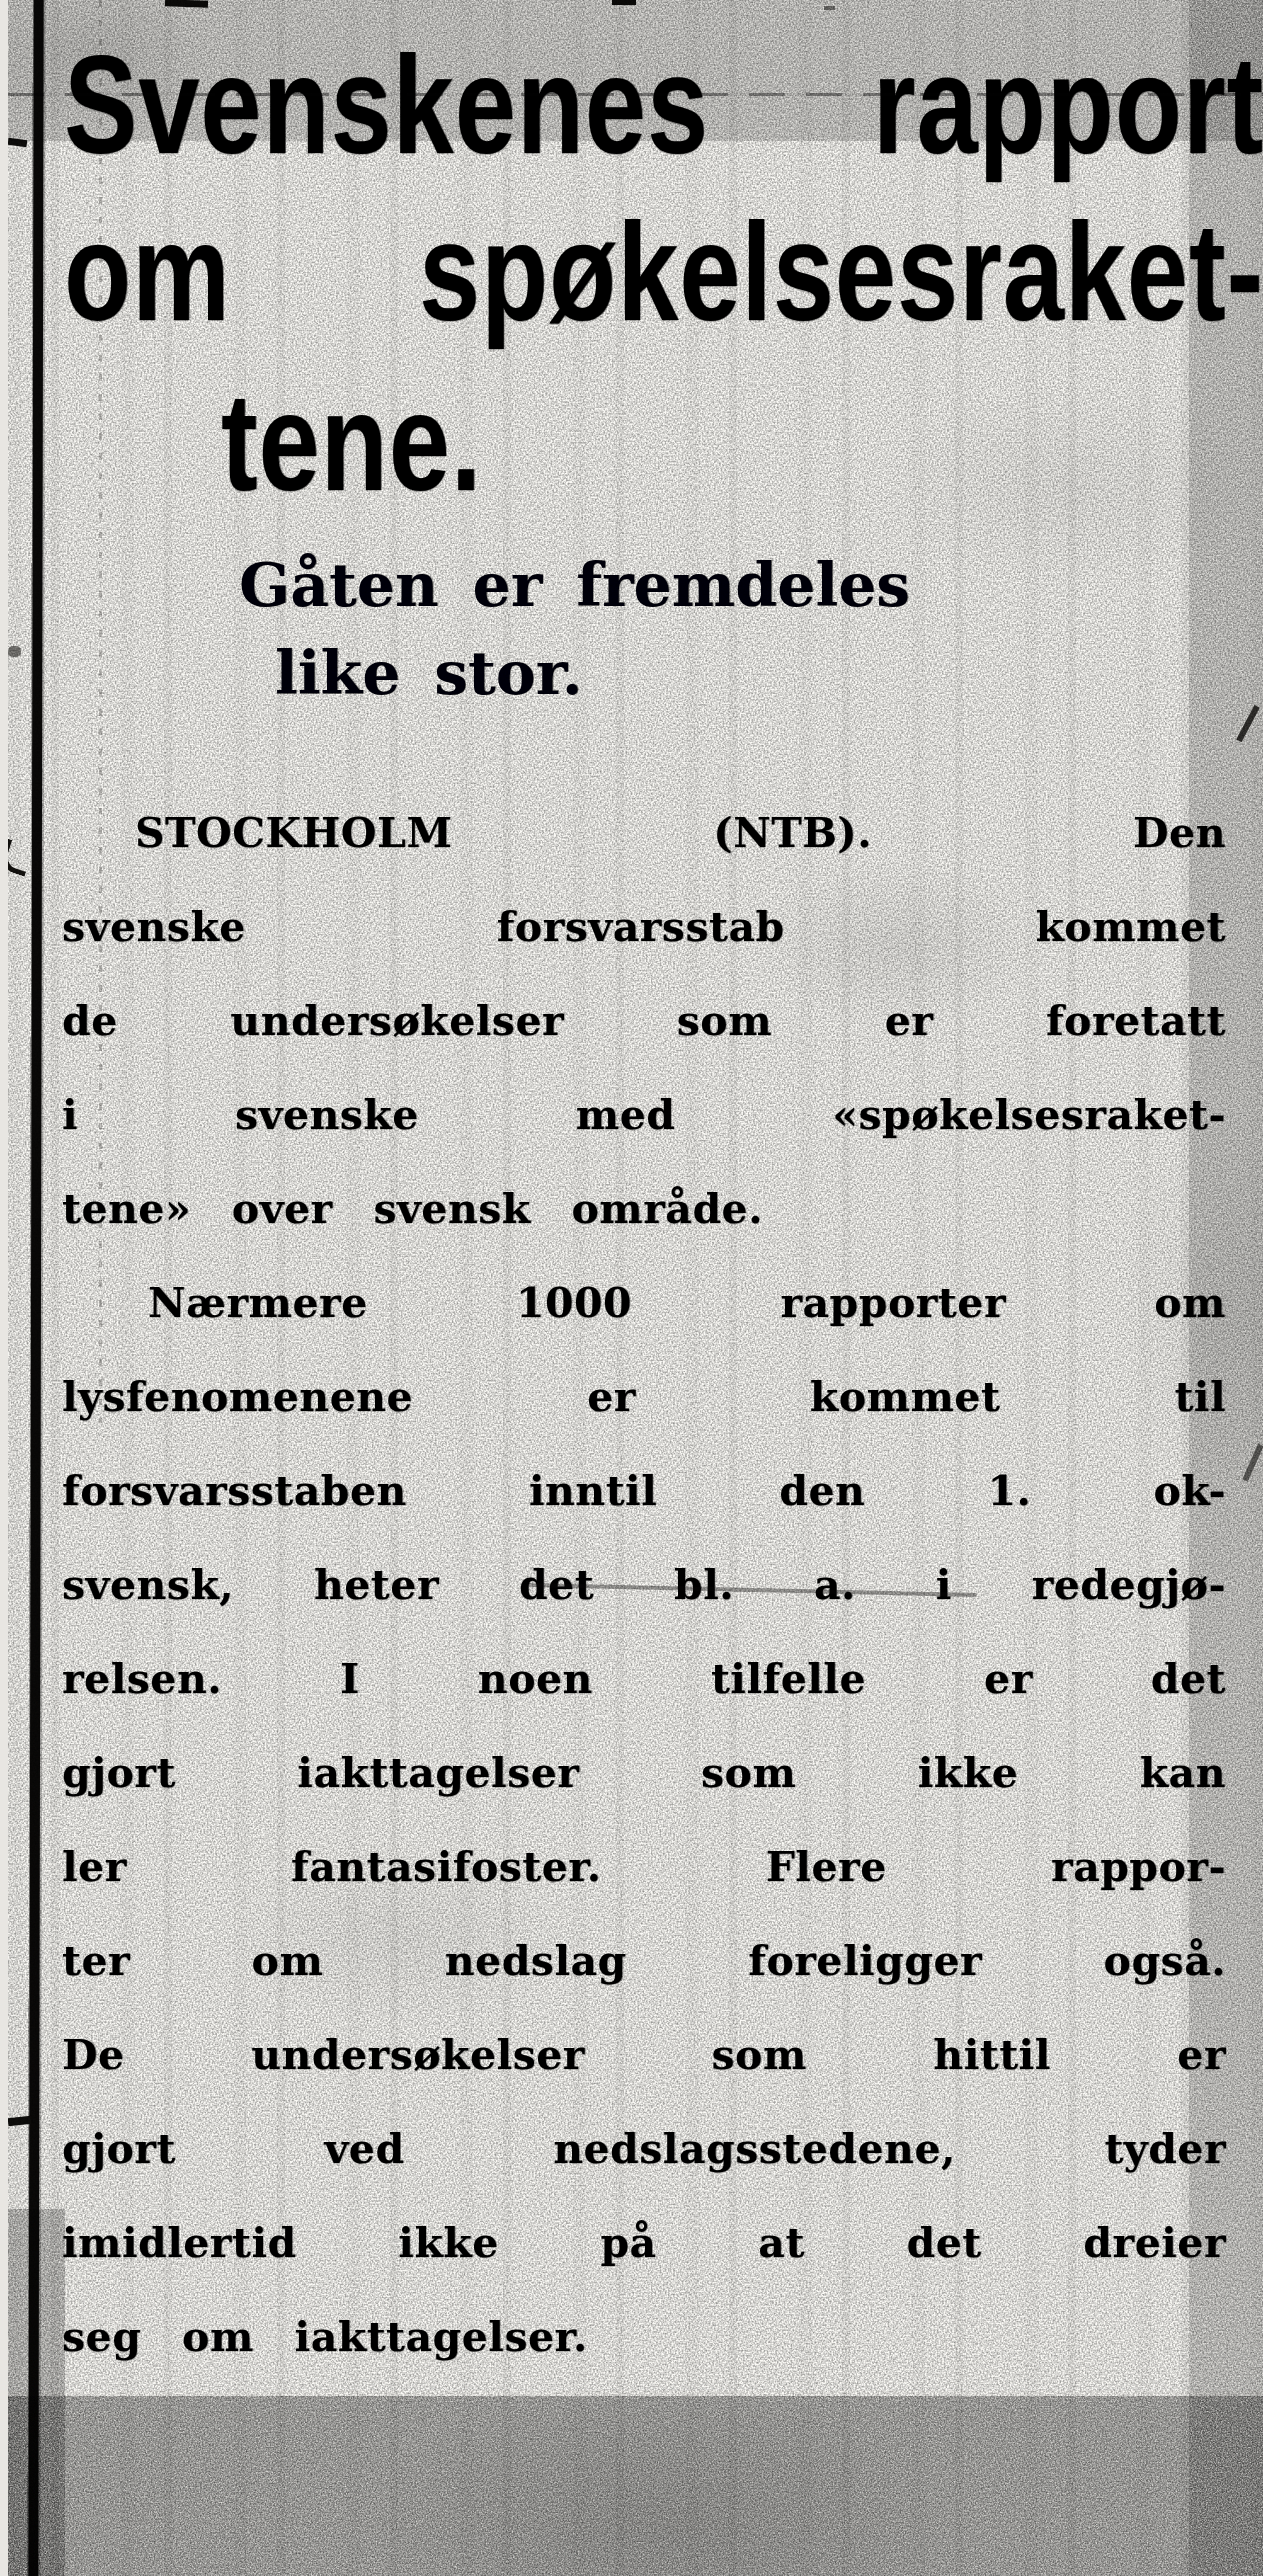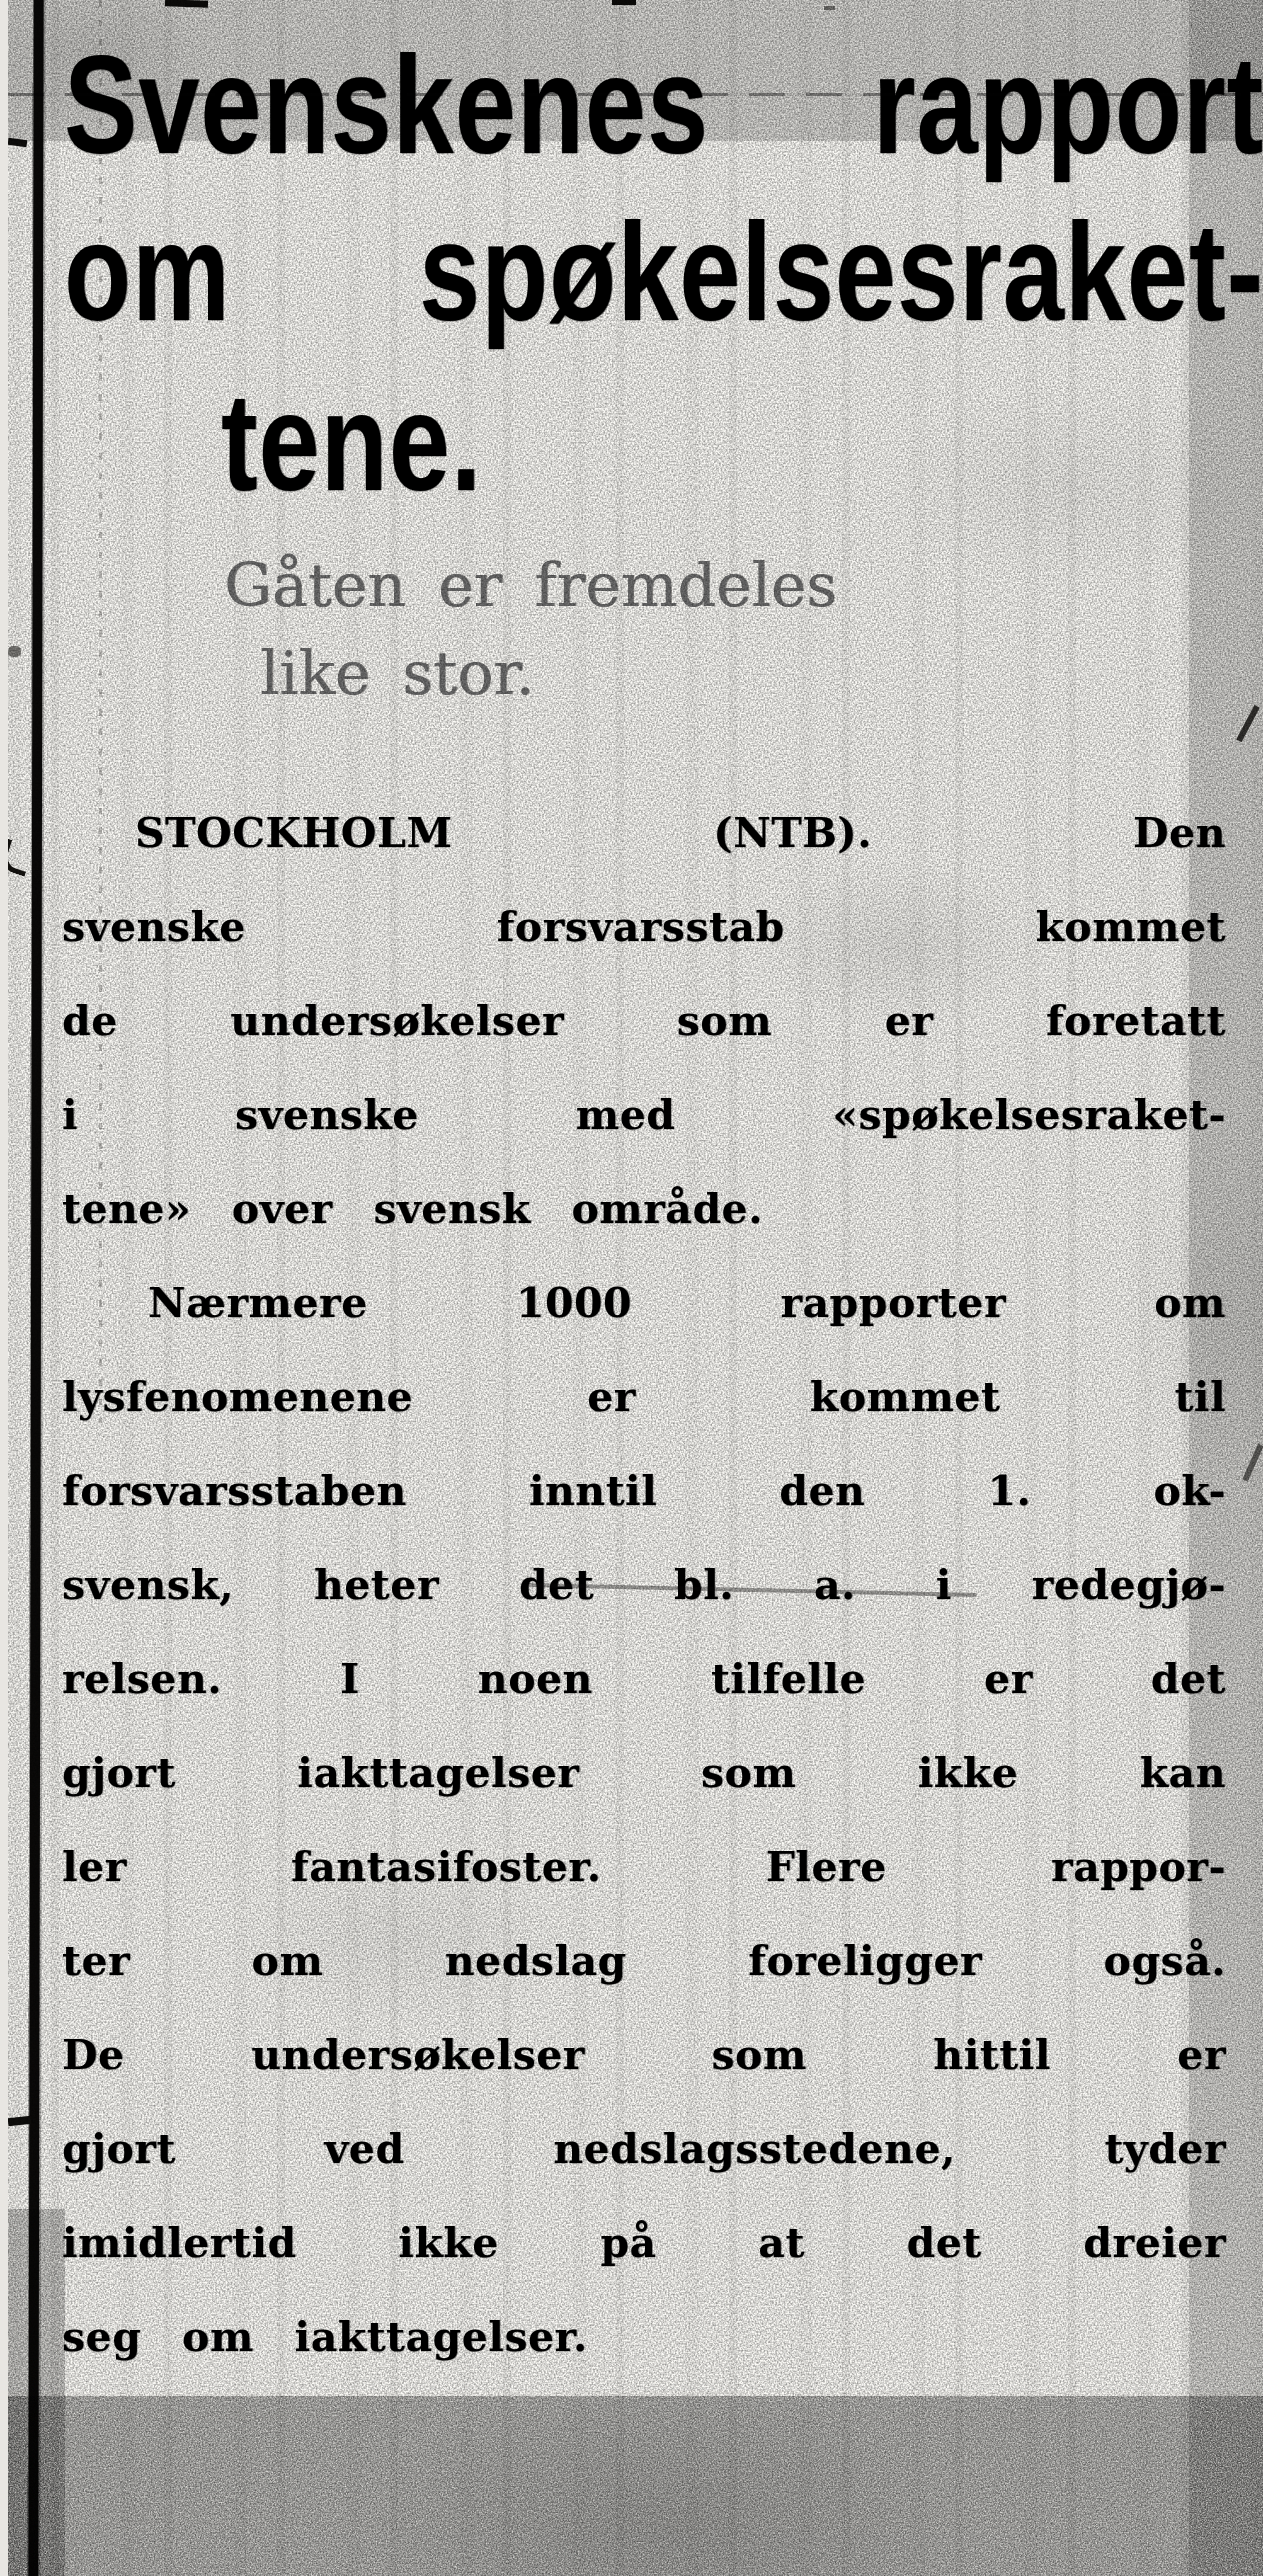--- a/index.html
+++ b/index.html
@@ -71,23 +71,23 @@
     font-size:110px;line-height:124px;letter-spacing:0.9px;
     color:#0e0d0b;white-space:nowrap;
     transform:scaleY(1.27);transform-origin:top left;
     text-align:justify;text-align-last:justify;
     text-shadow:0.9px 0 0 rgba(14,13,11,0.4), 0 0.9px 0.9px rgba(14,13,11,0.3);
   }
   .hl1{top:26px;}
   .hl2{top:193px;}
   .hl3{top:363px;text-align-last:left;padding-left:157px;}
   .sh{
-    position:absolute;left:216px;
-    font-weight:normal;font-size:60px;line-height:89px;
-    color:#737373;word-spacing:13px;white-space:nowrap;
+    position:absolute;left:231px;
+    font-weight:bold;font-size:60px;line-height:89px;
+    color:#0f172a;word-spacing:13px;white-space:nowrap;
     text-shadow:0.9px 0 0 rgba(17,15,12,0.35);
   }
   .sh1{top:541px;}
   .sh2{top:629px;padding-left:36px;}
   .bodycol{position:absolute;left:54px;top:786px;width:1164px;}
   .bl{
     height:94px;
     font-weight:bold;font-size:41px;line-height:94px;letter-spacing:0.5px;
     color:#17140f;
     text-align:justify;text-align-last:justify;

